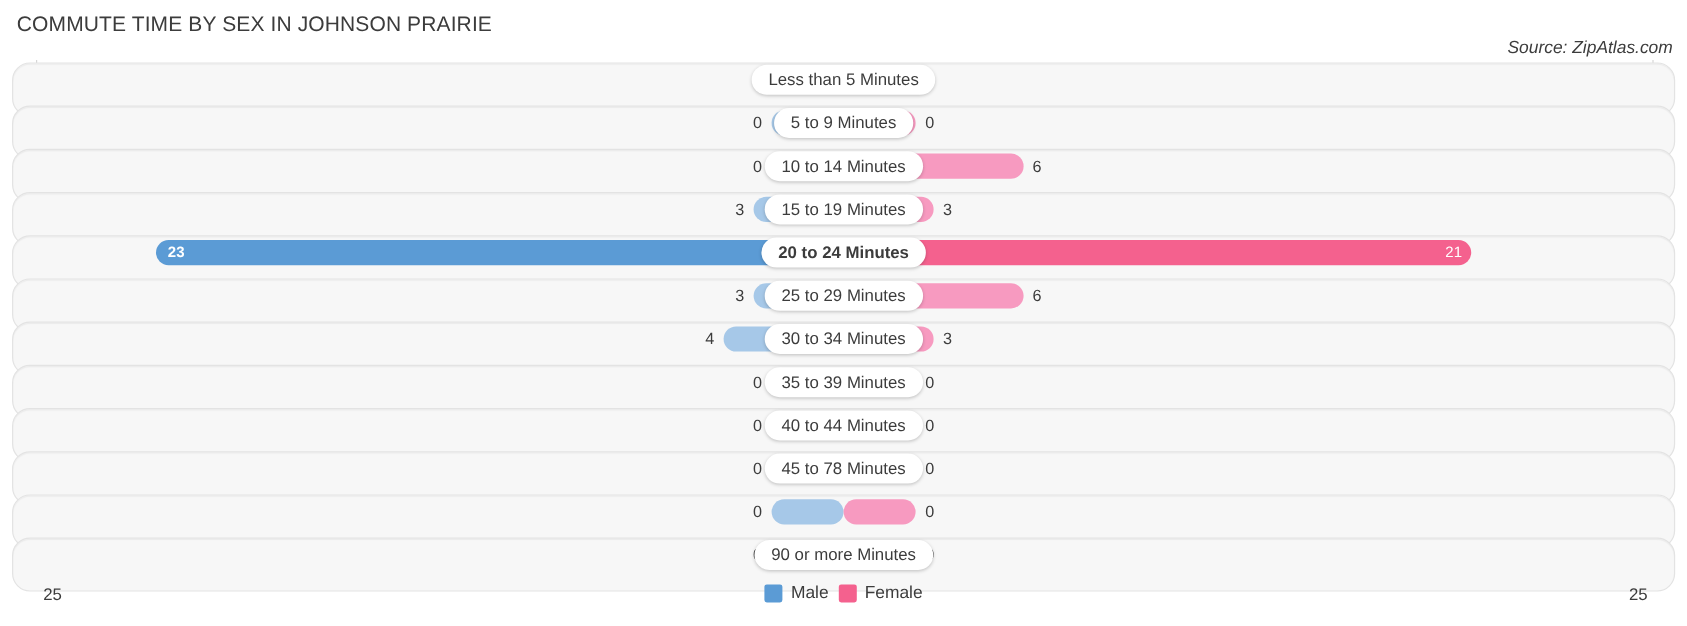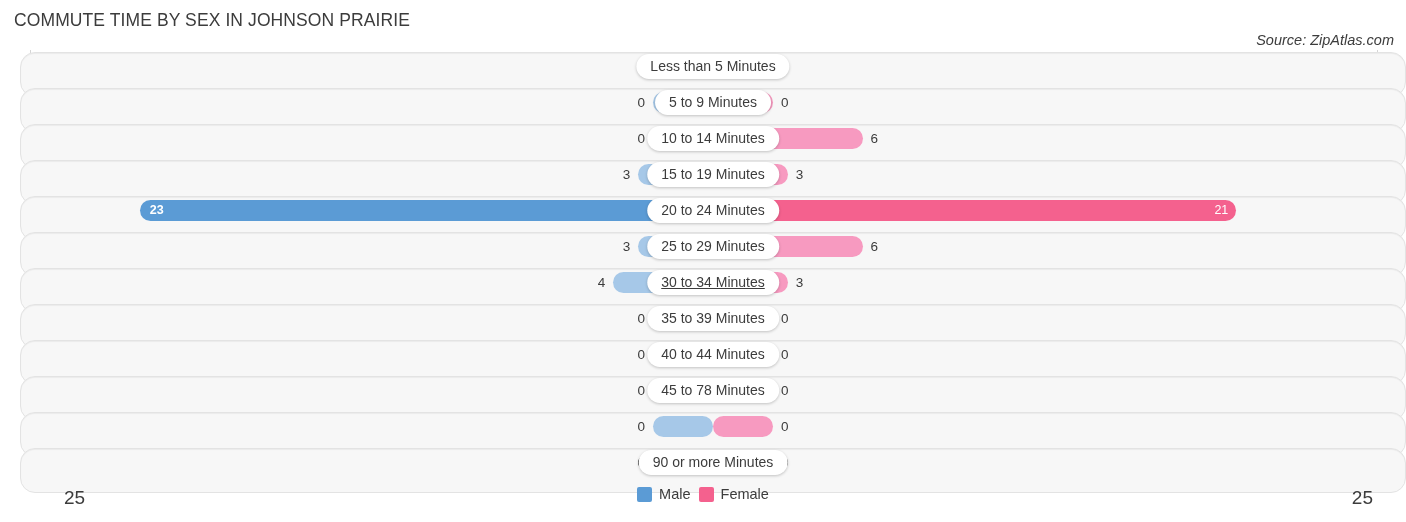--- a/index.html
+++ b/index.html
@@ -25,21 +25,21 @@
     margin-top:20px;
   }
 
   
   .plot{position:absolute;left:0;top:50px;width:1406px;height:434px;}
   .axis-line{position:absolute;top:0;width:1px;height:434px;background:#d6d6d6;}
   .axis-left{left:30px;}
   .axis-right{left:1377px;}
 
   
-  .row{position:absolute;left:20px;width:1386px;height:45px;}
+  .row{position:absolute;left:10px;width:1386px;height:45px;}
   .track{
     position:absolute;left:0;top:0;width:100%;height:100%;
     background:#f7f7f7;
     border:1px solid #e3e3e3;
     border-radius:15px;
     box-sizing:border-box;
     box-shadow:0 1px 1px rgba(0,0,0,.05) inset;
   }
 
   .bar{
@@ -66,21 +66,21 @@
     box-shadow:0 1px 3px rgba(0,0,0,.22);
     font-size:14px;color:#3c3c3c;
     text-align:center;white-space:nowrap;
     padding:0 14px;
     transform:translateX(-50%);
   }
 
   
   .axis-tick{
     position:absolute;top:487px;
-    font-size:19px;color:#3c3c3c;margin-left:28px;
+    font-size:14px;color:#3c3c3c;
   }
   .tick-left{left:36px;}
   .tick-right{right:33px;}
 
   .legend{
     position:absolute;left:0;right:0;top:486px;
     display:flex;justify-content:center;align-items:flex-end;gap:8px;
   }
   .legend-item{display:flex;align-items:center;gap:7px;}
   .legend-swatch{width:15px;height:15px;border-radius:2px;display:block;}
@@ -129,37 +129,37 @@
           <div class="val val-male" style="left: 566.24px; width: 44px;">3</div>
           <div class="val val-female" style="left: 775.76px; width: 44px;">3</div>
           <div class="cat-pill" style="left: 693px;">15 to 19 Minutes</div>
         </div>
         <div class="row is-highlight" style="top: 146px;">
           <div class="track"></div>
           <div class="bar bar-male" style="left: 119.84px; width: 573.16px;"></div>
           <div class="bar bar-female" style="left: 693px; width: 523.32px;"></div>
           <div class="val val-male" style="left: 129.84px; width: 40px; text-align: left; font-weight: bold;">23</div>
           <div class="val val-female" style="left: 1168.32px; width: 40px; text-align: right;">21</div>
-          <div class="cat-pill" style="left: 693px;">20 to 24 Minutes</div>
+          <div class="cat-pill" style="left: 693px; font-weight: bold;">20 to 24 Minutes</div>
         </div>
         <div class="row" style="top: 182px;">
           <div class="track"></div>
           <div class="bar bar-male" style="left: 618.24px; width: 74.76px;"></div>
           <div class="bar bar-female" style="left: 693px; width: 149.52px;"></div>
           <div class="val val-male" style="left: 566.24px; width: 44px;">3</div>
           <div class="val val-female" style="left: 850.52px; width: 44px;">6</div>
           <div class="cat-pill" style="left: 693px;">25 to 29 Minutes</div>
         </div>
         <div class="row" style="top: 218px;">
           <div class="track"></div>
           <div class="bar bar-male" style="left: 593.32px; width: 99.68px;"></div>
           <div class="bar bar-female" style="left: 693px; width: 74.76px;"></div>
           <div class="val val-male" style="left: 541.32px; width: 44px;">4</div>
           <div class="val val-female" style="left: 775.76px; width: 44px;">3</div>
-          <div class="cat-pill" style="left: 693px; text-decoration: underline;">30 to 34 Minutes</div>
+          <div class="cat-pill" style="left: 693px;">30 to 34 Minutes</div>
         </div>
         <div class="row" style="top: 254px;">
           <div class="track"></div>
           <div class="bar bar-male" style="left: 633px; width: 60px;"></div>
           <div class="bar bar-female" style="left: 693px; width: 60px;"></div>
           <div class="val val-male" style="left: 581px; width: 44px;">0</div>
           <div class="val val-female" style="left: 761px; width: 44px;">0</div>
           <div class="cat-pill" style="left: 693px;">35 to 39 Minutes</div>
         </div>
         <div class="row" style="top: 290px;">

